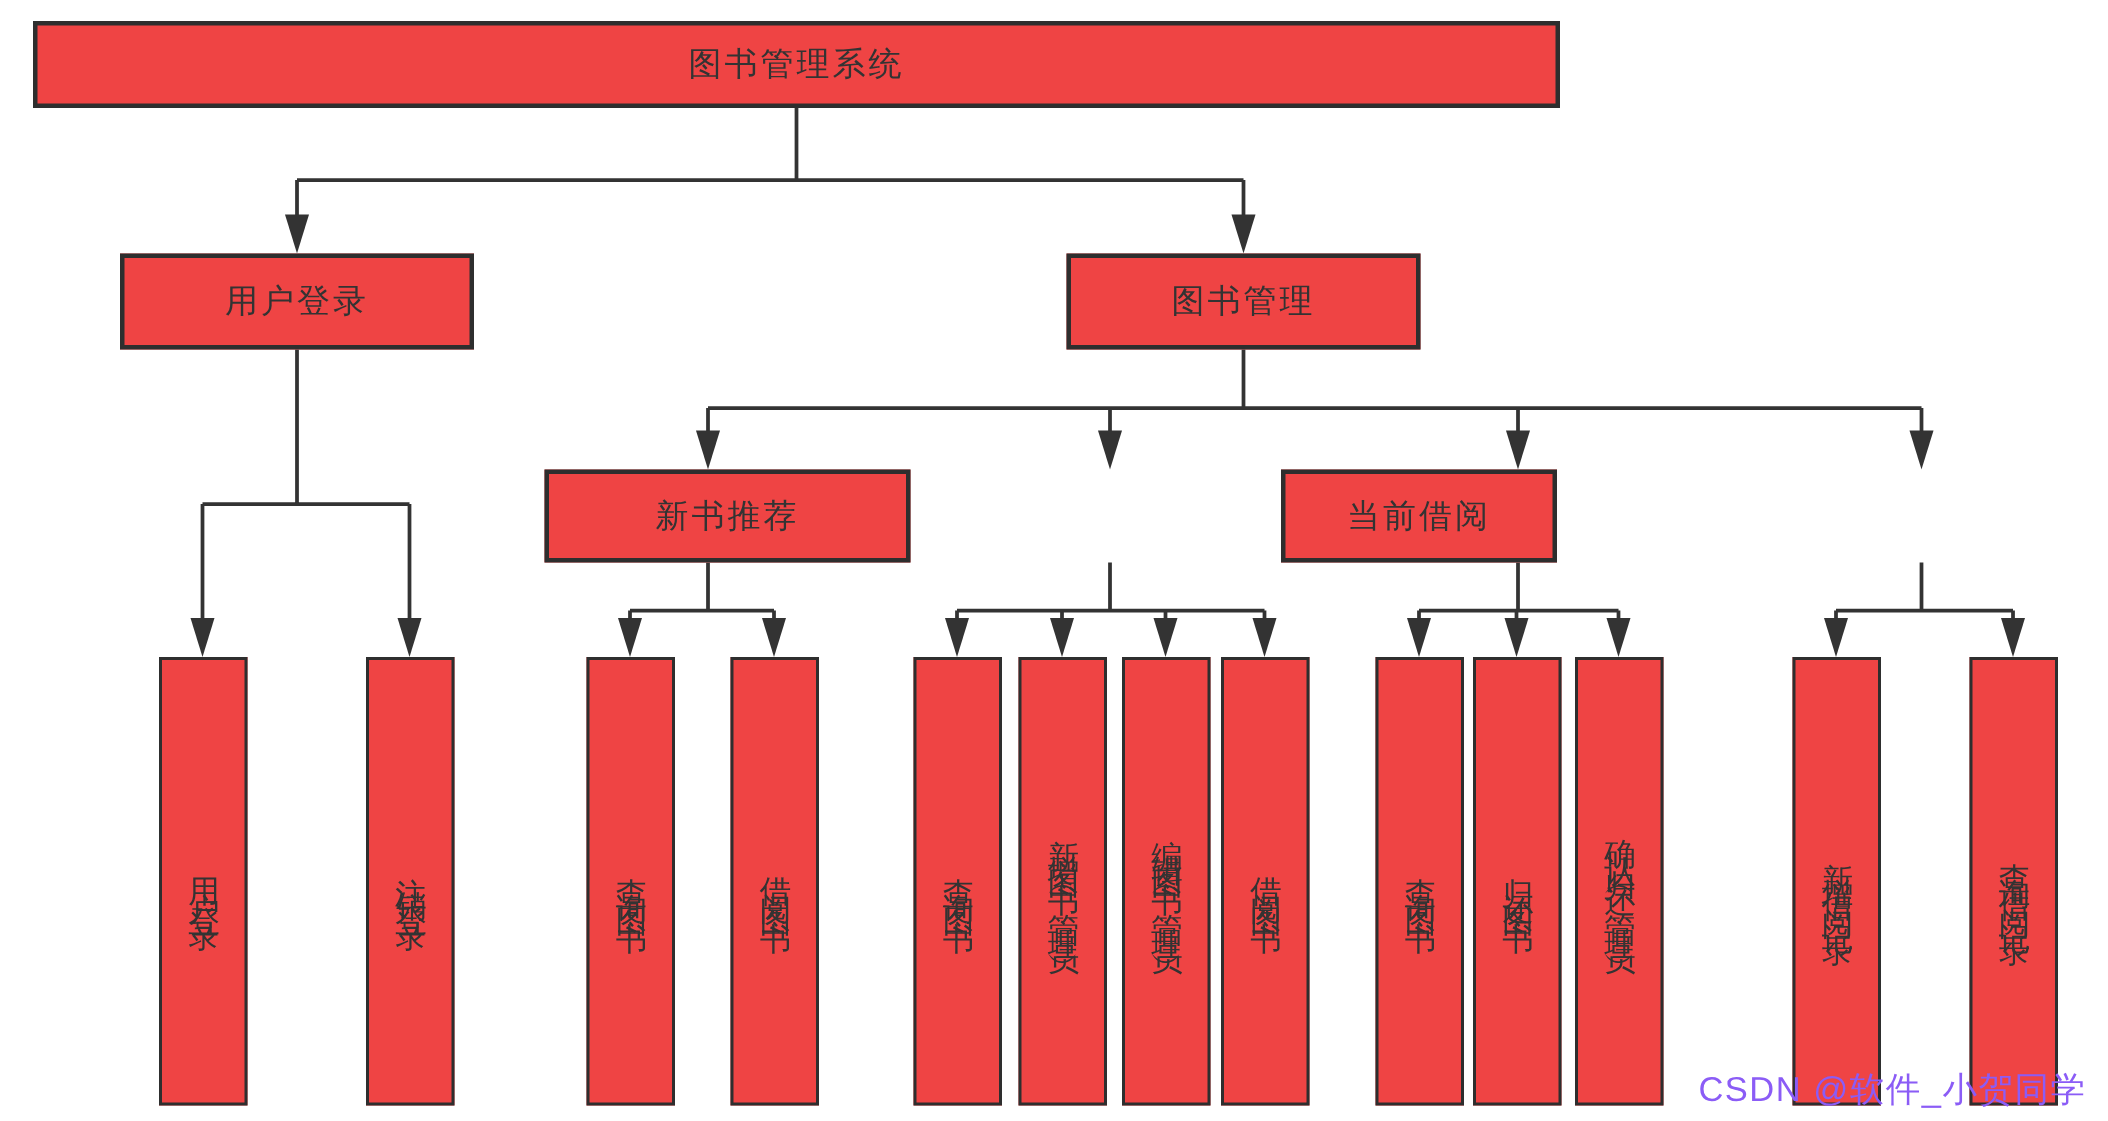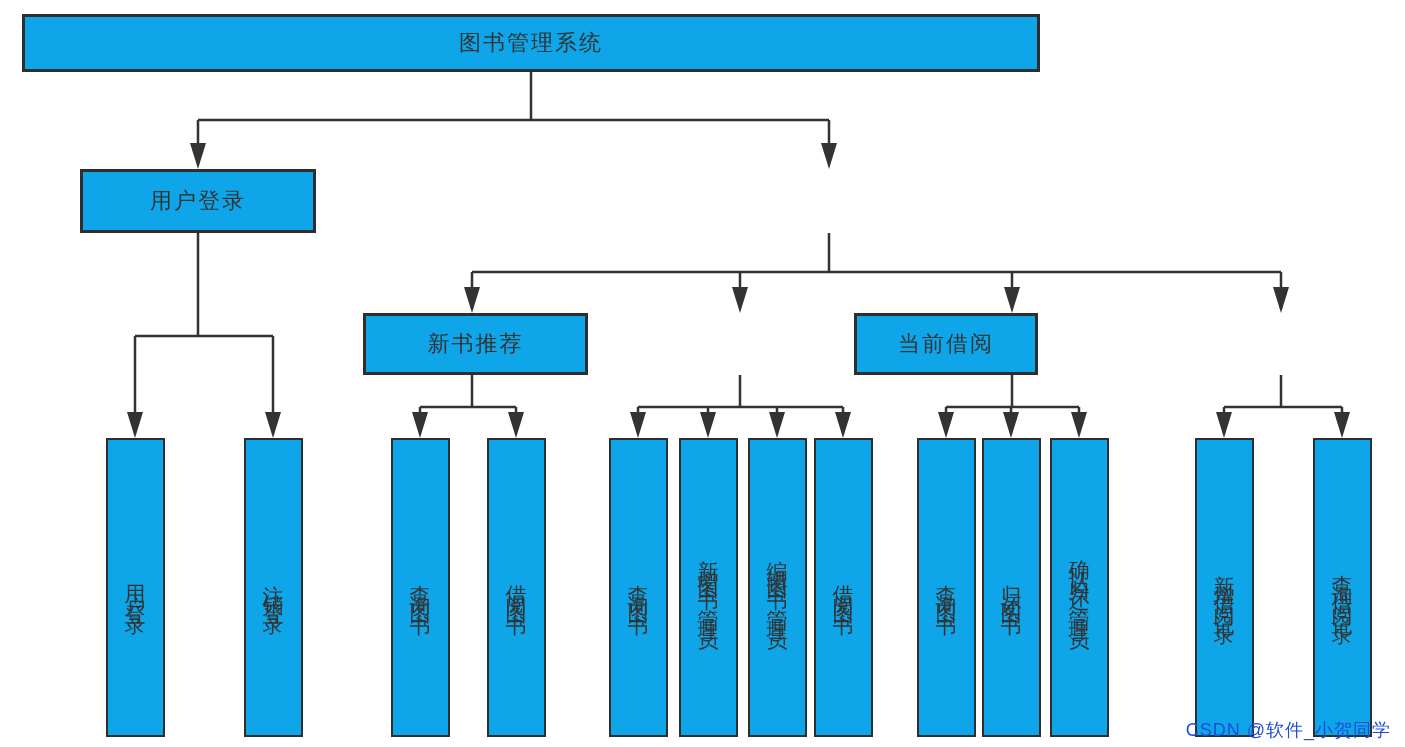--- a/index.html
+++ b/index.html
@@ -13,21 +13,21 @@
   }
   .connectors {
     position: absolute;
     left: 0; top: 0;
     width: 1405px; height: 747px;
     z-index: 1;
   }
   .node {
     position: absolute;
     box-sizing: border-box;
-    background: #0ea5e9;
+    background: #ef4444;
     border: 3px solid #2e2e2e;
     display: flex;
     align-items: center;
     justify-content: center;
     color: #333333;
     font-size: 22px;
     font-weight: 500;
     z-index: 2;
     text-align: right;
   }
@@ -39,21 +39,21 @@
     writing-mode: vertical-rl;
     letter-spacing: 10px;
     line-height: 1;
     white-space: nowrap;
     font-size: 21px;
   }
   
   .n-root            { left: 22px;   top: 14px;  width: 1018px; height: 58px; }
   .n-user-login      { left: 80px;   top: 169px; width: 236px;  height: 64px; }
   .n-book-mgmt       { left: 711px;  top: 169px; width: 236px;  height: 64px; }
-  .n-new-book-rec    { left: 363px;  top: 313px; width: 225px;  height: 62px; }
+  .n-new-book-rec    { left: 363px;  top: 313px; width: 244px;  height: 62px; }
   .n-book-borrow     { left: 632px;  top: 313px; width: 216px;  height: 62px; }
   .n-current-borrow  { left: 854px;  top: 313px; width: 184px;  height: 62px; }
   .n-borrow-records  { left: 1173px; top: 313px; width: 216px;  height: 62px; }
   .leaf              { top: 438px; width: 59px; height: 299px; border-width: 2.5px; }
   .n-l-user-login    { left: 106px; }
   .n-l-logout        { left: 244px; }
   .n-l-query-1       { left: 391px; }
   .n-l-borrow-1      { left: 487px; }
   .n-l-query-2       { left: 609px; }
   .n-l-add-book      { left: 679px; }
@@ -61,23 +61,23 @@
   .n-l-borrow-2      { left: 814px; }
   .n-l-query-3       { left: 917px; }
   .n-l-return        { left: 982px; }
   .n-l-confirm       { left: 1050px; }
   .n-l-add-record    { left: 1195px; }
   .n-l-query-record  { left: 1313px; }
   .watermark {
     position: absolute;
     right: 14px;
     bottom: 5px;
-    font-size: 18px;
+    font-size: 23px;
     letter-spacing: 1px;
-    color: #1d4ed8;
+    color: #8b5cf6;
     z-index: 5;
     white-space: nowrap;
   }
 </style>
 </head>
 <body>
 
 <div class="canvas">
 
   <svg class="connectors" viewBox="0 0 1405 747" xmlns="http://www.w3.org/2000/svg">
@@ -115,20 +115,23 @@
     <use href="#ah" x="1224" y="438"></use>
     <use href="#ah" x="1342" y="438"></use>
   </svg>
 
   <div class="node h n-root">
     <span>图书管理系统</span>
   </div>
 
   <div class="node h n-user-login">
     <span>用户登录</span>
+  </div>
+  <div class="node h n-book-mgmt">
+    <span>图书管理</span>
   </div>
 
   <div class="node h n-new-book-rec">
     <span>新书推荐</span>
   </div>
   <div class="node h n-current-borrow">
     <span>当前借阅</span>
   </div>
 
   <div class="node v leaf n-l-user-login">

